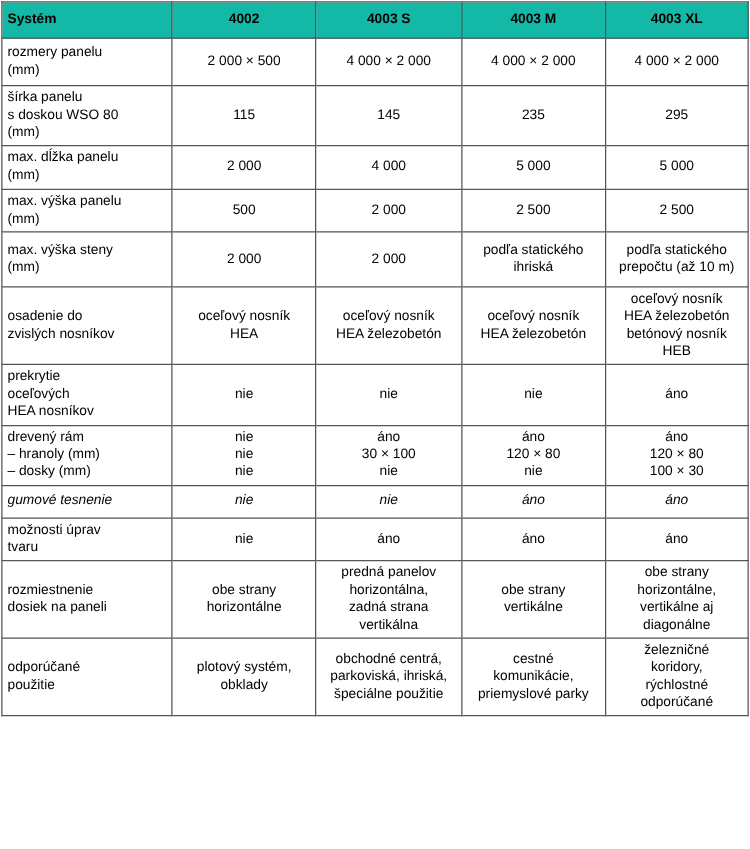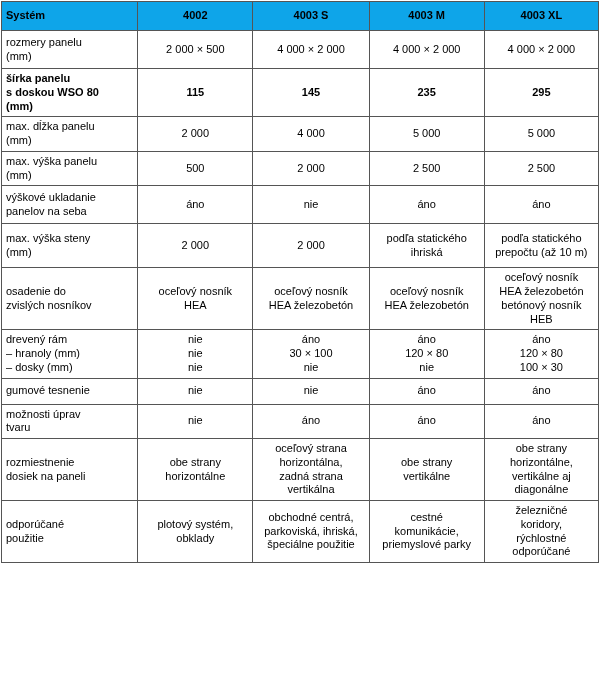--- a/index.html
+++ b/index.html
@@ -28,21 +28,21 @@
     padding: 3px 4px;
   }
   
   col.c0 { width: 136px; }
   col.c1 { width: 115px; }
   col.c2 { width: 116px; }
   col.c3 { width: 115px; }
   col.c4 { width: 114px; }
 
   thead th {
-    background: #0ea5e9;
+    background: #14b8a6;
     font-weight: bold;
     text-align: center;
     height: 22px;
     font-size: 11.5px;
   }
   thead th.head-label {
     text-align: left;
     padding-left: 6px;
   }
   td.label {
@@ -99,21 +99,21 @@
         <td class="val">
           <span class="ml">4 000 × 2 000</span>
         </td>
         <td class="val">
           <span class="ml">4 000 × 2 000</span>
         </td>
         <td class="val">
           <span class="ml">4 000 × 2 000</span>
         </td>
       </tr>
-      <tr style="height: 46px; font-weight: bold;">
+      <tr style="height: 46px;">
         <td class="label">
           <span class="ml">šírka panelu</span>
           <span class="ml">s doskou WSO 80</span>
           <span class="ml">(mm)</span>
         </td>
         <td class="val">
           <span class="ml">115</span>
         </td>
         <td class="val">
           <span class="ml">145</span>
@@ -152,38 +152,20 @@
           <span class="ml">500</span>
         </td>
         <td class="val">
           <span class="ml">2 000</span>
         </td>
         <td class="val">
           <span class="ml">2 500</span>
         </td>
         <td class="val">
           <span class="ml">2 500</span>
-        </td>
-      </tr>
-      <tr style="height: 38px;">
-        <td class="label">
-          <span class="ml">výškové ukladanie</span>
-          <span class="ml">panelov na seba</span>
-        </td>
-        <td class="val">
-          <span class="ml">áno</span>
-        </td>
-        <td class="val">
-          <span class="ml">nie</span>
-        </td>
-        <td class="val">
-          <span class="ml">áno</span>
-        </td>
-        <td class="val">
-          <span class="ml">áno</span>
         </td>
       </tr>
       <tr style="height: 44px;">
         <td class="label">
           <span class="ml">max. výška steny</span>
           <span class="ml">(mm)</span>
         </td>
         <td class="val">
           <span class="ml">2 000</span>
         </td>
@@ -216,20 +198,39 @@
           <span class="ml">oceľový nosník</span>
           <span class="ml">HEA železobetón</span>
         </td>
         <td class="val">
           <span class="ml">oceľový nosník</span>
           <span class="ml">HEA železobetón</span>
           <span class="ml">betónový nosník</span>
           <span class="ml">HEB</span>
         </td>
       </tr>
+      <tr style="height: 48px;">
+        <td class="label">
+          <span class="ml">prekrytie</span>
+          <span class="ml">oceľových</span>
+          <span class="ml">HEA nosníkov</span>
+        </td>
+        <td class="val">
+          <span class="ml">nie</span>
+        </td>
+        <td class="val">
+          <span class="ml">nie</span>
+        </td>
+        <td class="val">
+          <span class="ml">nie</span>
+        </td>
+        <td class="val">
+          <span class="ml">áno</span>
+        </td>
+      </tr>
       <tr style="height: 42px; margin-left: 37px;">
         <td class="label">
           <span class="ml">drevený rám</span>
           <span class="ml">– hranoly (mm)</span>
           <span class="ml">– dosky (mm)</span>
         </td>
         <td class="val">
           <span class="ml">nie</span>
           <span class="ml">nie</span>
           <span class="ml">nie</span>
@@ -243,21 +244,21 @@
           <span class="ml">áno</span>
           <span class="ml">120 × 80</span>
           <span class="ml">nie</span>
         </td>
         <td class="val">
           <span class="ml">áno</span>
           <span class="ml">120 × 80</span>
           <span class="ml">100 × 30</span>
         </td>
       </tr>
-      <tr style="height: 26px;">
+      <tr style="height: 26px; font-style: italic;">
         <td class="label">
           <span class="ml">gumové tesnenie</span>
         </td>
         <td class="val">
           <span class="ml">nie</span>
         </td>
         <td class="val">
           <span class="ml">nie</span>
         </td>
         <td class="val">
@@ -288,21 +289,21 @@
       <tr style="height: 58px;">
         <td class="label">
           <span class="ml">rozmiestnenie</span>
           <span class="ml">dosiek na paneli</span>
         </td>
         <td class="val">
           <span class="ml">obe strany</span>
           <span class="ml">horizontálne</span>
         </td>
         <td class="val">
-          <span class="ml">oceľový strana</span>
+          <span class="ml">predná panelov</span>
           <span class="ml">horizontálna,</span>
           <span class="ml">zadná strana</span>
           <span class="ml">vertikálna</span>
         </td>
         <td class="val">
           <span class="ml">obe strany</span>
           <span class="ml">vertikálne</span>
         </td>
         <td class="val">
           <span class="ml">obe strany</span>

